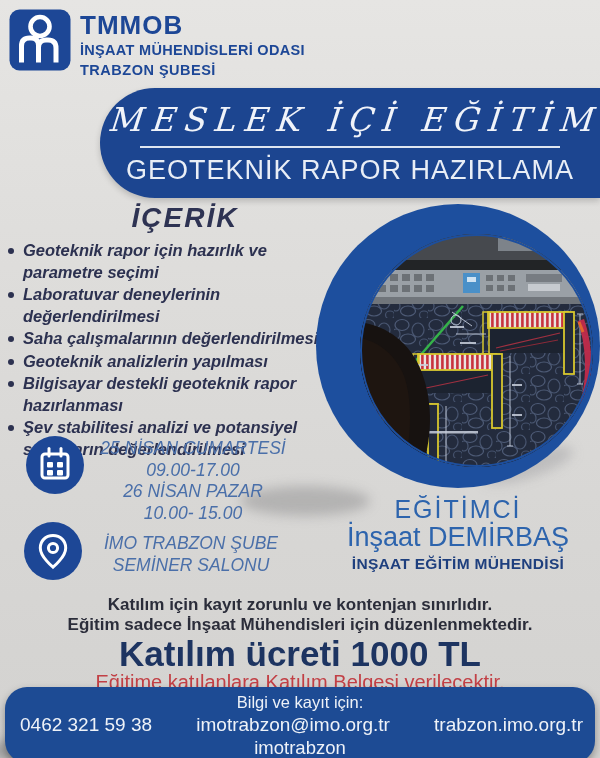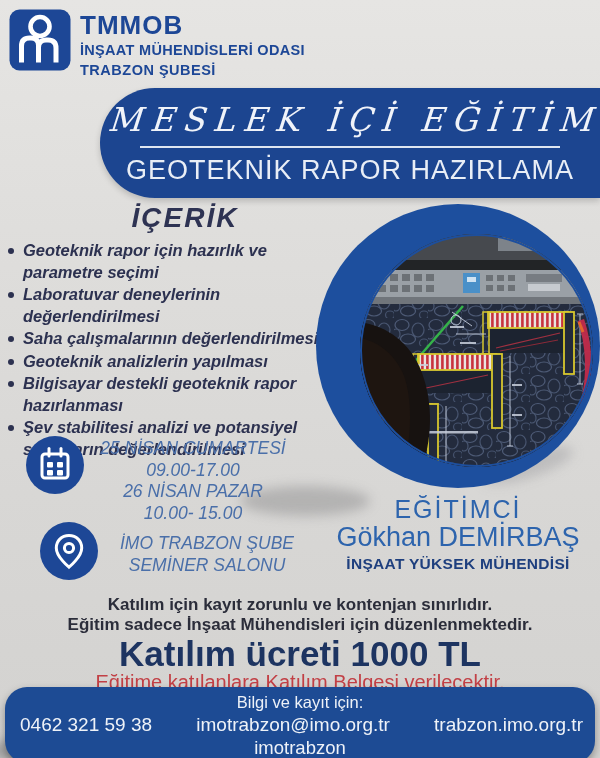--- a/index.html
+++ b/index.html
@@ -35,21 +35,21 @@
   .bullets li{position:relative;padding-left:17px;margin-bottom:1px;max-width:305px;}
   .bullets li::before{content:"";position:absolute;left:2px;top:8px;width:6px;height:6px;border-radius:50%;background:#2c3150;}
 
   
   .blob{position:absolute;left:316px;top:204px;width:284px;height:284px;border-radius:50%;background:#1d4f9e;}
   .photo-circle{position:absolute;left:44px;top:30px;width:233px;height:233px;}
 
   
   .info-row{position:absolute;display:flex;align-items:flex-start;}
   .schedule-row{left:26px;top:436px;}
-  .location-row{left:40px;top:522px;}
+  .location-row{left:24px;top:522px;}
   .info-icon{width:58px;height:58px;flex:0 0 58px;}
   .info-lines{width:206px;margin-left:6px;text-align:center;font-style:italic;color:#4a6fa9;
     font-size:17.5px;line-height:21.5px;padding-top:2px;}
   .location-row .info-lines{padding-top:11px;}
 
   
   .instructor{position:absolute;left:328px;top:496px;width:260px;text-align:center;}
   .inst-label{font-size:25px;color:#2d64ad;letter-spacing:2px;line-height:26px;}
   .inst-name{font-size:27px;color:#2d64ad;line-height:30px;}
   .inst-title{font-size:15.5px;font-weight:800;color:#1e3f7e;margin-top:3px;letter-spacing:.3px;}
@@ -234,22 +234,22 @@
       <circle cx="29" cy="26" r="4.6" fill="none" stroke="#ffffff" stroke-width="3"></circle>
     </svg>
     <div class="info-lines">
       <div>İMO TRABZON ŞUBE</div>
       <div>SEMİNER SALONU</div>
     </div>
   </div>
 
   <div class="instructor">
     <div class="inst-label">EĞİTİMCİ</div>
-    <div class="inst-name">Gökhan DEMİRBAŞ</div>
-    <div class="inst-title">İNŞAAT YÜKSEK MÜHENDİSİ</div>
+    <div class="inst-name">İnşaat DEMİRBAŞ</div>
+    <div class="inst-title">İNŞAAT EĞİTİM MÜHENDİSİ</div>
   </div>
 
   <div class="notes">
     <div class="note-line">Katılım için kayıt zorunlu ve kontenjan sınırlıdır.</div>
     <div class="note-line">Eğitim sadece İnşaat Mühendisleri için düzenlenmektedir.</div>
     <div class="fee-line">Katılım ücreti 1000 TL</div>
     <div class="cert-line">Eğitime katılanlara Katılım Belgesi verilecektir.</div>
   </div>
 
   <div class="footer">

